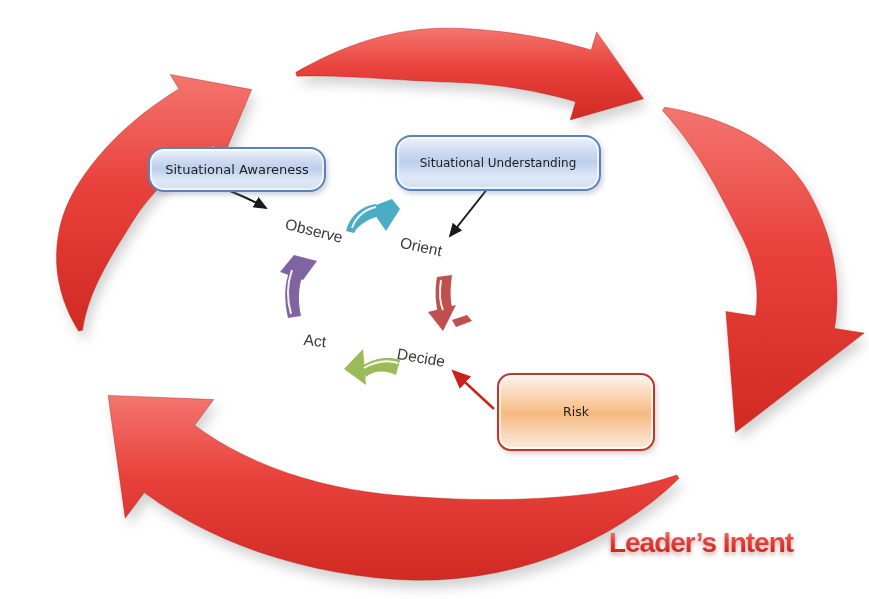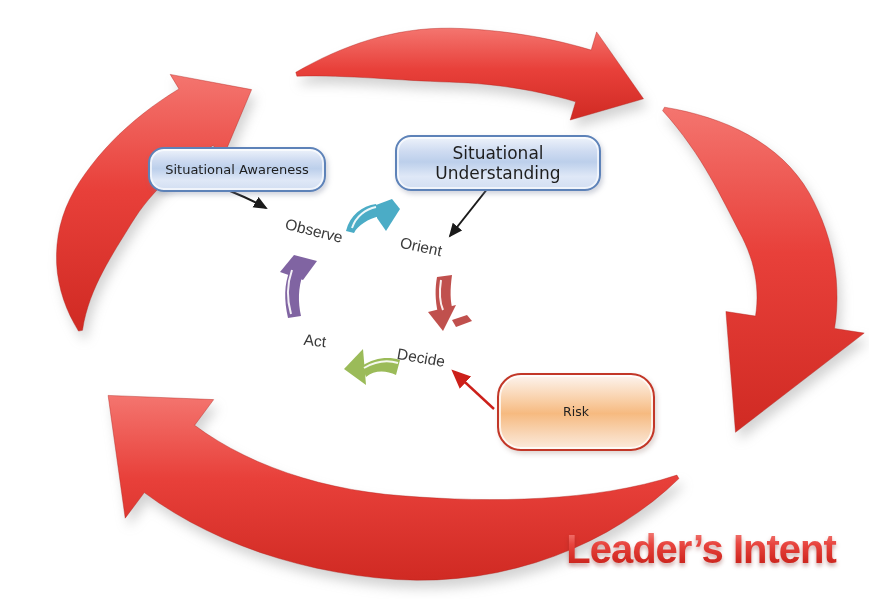--- a/index.html
+++ b/index.html
@@ -15,37 +15,37 @@
     align-items:center; justify-content:center; text-align:center;
     border-radius:16px;
   }
   .callout-blue {
     border:2px solid #5d82b8;
     background:linear-gradient(180deg,#eef3fb 0%,#cedbf1 28%,#bccfeb 48%,#dfe8f7 76%,#d2def2 100%);
     box-shadow: inset 0 0 0 2px rgba(255,255,255,.65), 2px 3px 5px rgba(120,130,155,.35);
     color:#1e1e1e; font:13px "DejaVu Sans", sans-serif;
   }
   .callout-risk {
-    border:2px solid #c23728; border-radius:24px;
+    border:2px solid #c23728; border-radius:14px;
     background:linear-gradient(180deg,#fdf4ef 0%,#fad8b8 26%,#f6ba80 52%,#f9d9bc 82%,#fcebdc 100%);
     box-shadow: inset 0 0 0 2px rgba(255,255,255,.75), 2px 3px 5px rgba(150,120,110,.3);
     color:#222; font:12.5px "DejaVu Sans", sans-serif; line-height:1.55;
   }
-  .callout-su { font-size:17px; }
+  .callout-su { font-size:12px; }
 
   
   .step {
     position:absolute; transform:translate(-50%,-50%) rotate(var(--rot,0deg));
     font-size:15.5px; color:#3a3a3a; white-space:nowrap;
   }
 
   
   .title {
     position:absolute; left:540px; top:527px; width:322px; text-align:center;
-    font-size:40px; font-weight:bold; letter-spacing:-1px;
+    font-size:28px; font-weight:bold; letter-spacing:-1px;
     color:#dd332d;
     filter:drop-shadow(0 3px 2px rgba(130,40,35,0.40));
     white-space:nowrap;
   }
   @supports ((-webkit-background-clip:text) or (background-clip:text)) {
     .title {
       background:linear-gradient(180deg,#f58e88 0%,#e8453f 38%,#d32a23 72%,#bb2019 100%);
       -webkit-background-clip:text; background-clip:text; color:transparent;
     }
   }

